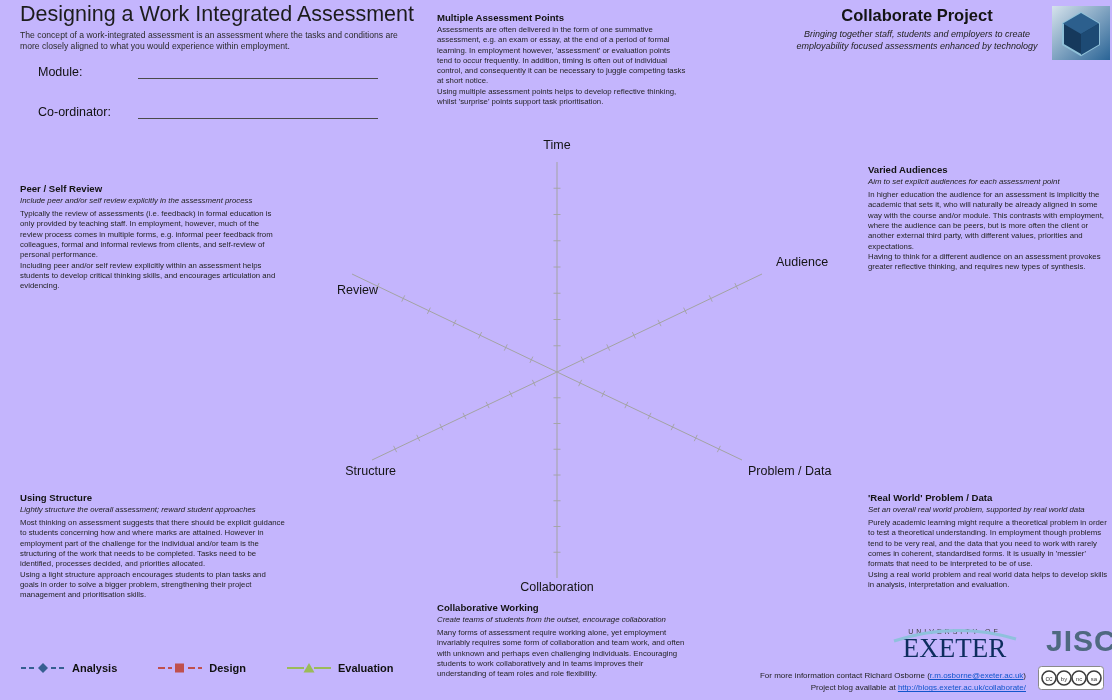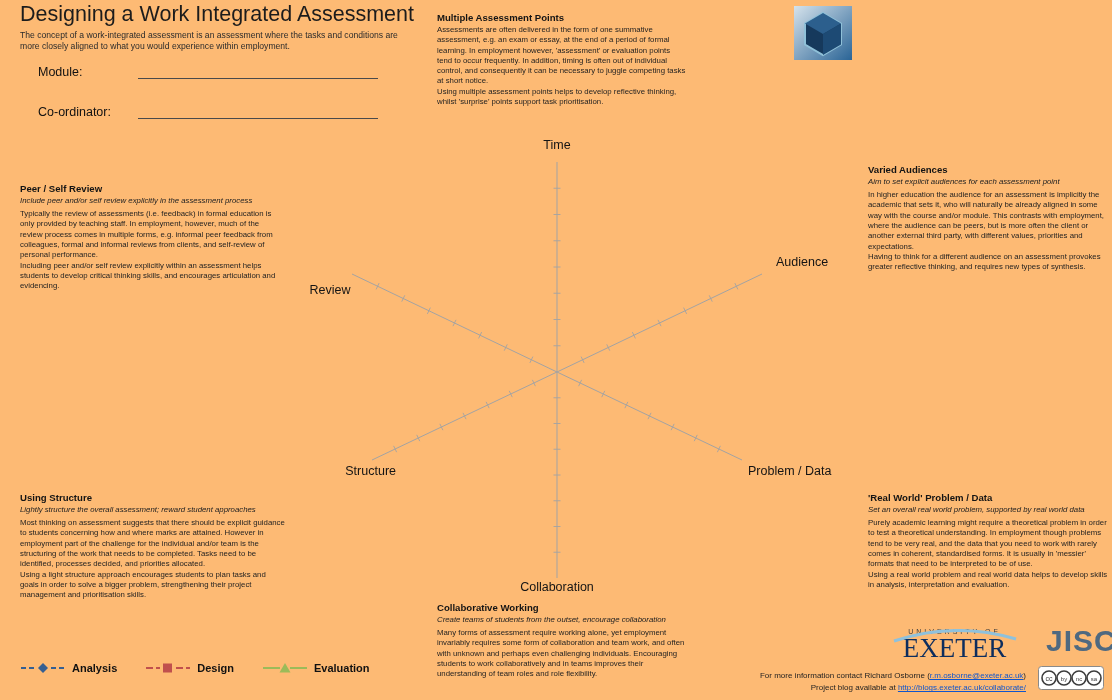--- a/index.html
+++ b/index.html
@@ -1,19 +1,19 @@
 <!DOCTYPE html>
 <html><head>
 <meta charset="utf-8">
 <style>
   * { box-sizing: border-box; margin: 0; padding: 0; }
   html,body { background:#e8e8e8; }
   #page {
     position: relative; width: 1112px; height: 700px;
-    background: #fdba74; overflow: hidden;
+    background: #c4b5fd; overflow: hidden;
     font-family: "Liberation Sans", sans-serif; color: #1a1a1a;
   }
   
   #page-title { position:absolute; left:20px; top:2px; font-size:21.5px; font-weight:500; color:#1c1c1c; }
   #page-subtitle { position:absolute; left:20px; top:30px; width:382px; font-size:8.6px; line-height:1.3; color:#2b2b2b; }
 
   
   .form { position:absolute; left:38px; top:64px; width:340px; }
   .form-row { display:flex; align-items:flex-end; margin-bottom:25px; }
   .form-label { font-size:12.5px; min-width:100px; color:#111; }
@@ -32,21 +32,21 @@
   .block .guideline { font-size:7.8px; font-style:italic; line-height:1.3; margin-bottom:3px; color:#222; }
   .block .body { font-size:7.8px; line-height:1.32; white-space:pre-line; color:#1f1f1f; }
 
   
   #radar-svg { position:absolute; left:0; top:0; z-index:1; pointer-events:none; }
   .spoke { stroke:#a3a3a3; stroke-width:1; }
   .tick  { stroke:#a3a3a3; stroke-width:0.9; }
   .axis-label { position:absolute; z-index:2; font-size:12.5px; color:#141414; }
 
   
-  .legend { position:absolute; left:20px; top:662px; display:flex; align-items:center; gap:28px; z-index:2; }
+  .legend { position:absolute; left:20px; top:662px; display:flex; align-items:center; gap:40px; z-index:2; }
   .legend-item { display:flex; align-items:center; }
   .legend-item span { margin-left:6px; font-size:11px; font-weight:bold; color:#111; }
 
   
   .footer-info { position:absolute; right:86px; top:670px; text-align:right; font-size:8px; line-height:1.55; color:#1f1f1f; z-index:2; }
   .footer-info a { color:#1155cc; text-decoration:underline; cursor:pointer; }
 
   .exeter-logo { position:absolute; left:872px; top:628px; width:165px; text-align:center; z-index:2; }
   .exeter-top { font-size:7px; letter-spacing:3px; color:#3c3c3c; }
   .exeter-word { position:relative; font-family:"Liberation Serif", serif; font-weight:normal; font-size:27px; color:#0d2d5e; line-height:1; }
@@ -118,20 +118,24 @@
       <span class="form-label">Module:</span>
       <div class="field-line"></div>
     </div>
     <div class="form-row">
       <span class="form-label">Co-ordinator:</span>
       <div class="field-line"></div>
     </div>
   </div>
 
   <div class="collab">
+    <div class="collab-text">
+      <div class="collab-title">Collaborate Project</div>
+      <div class="collab-tagline">Bringing together staff, students and employers to create employability focused assessments enhanced by technology</div>
+    </div>
     <div class="collab-logo">
       <svg width="58" height="54" viewBox="0 0 58 54">
         <defs>
           <linearGradient id="hexbg" x1="0" y1="0" x2="1" y2="1">
             <stop offset="0" stop-color="#d6e3ec"></stop>
               <stop offset="1" stop-color="#2a6496"></stop>
           </linearGradient>
         </defs>
         <rect width="58" height="54" fill="url(#hexbg)"></rect>
         <polygon points="29,7 47,17.5 47,38.5 29,49 11,38.5 11,17.5" fill="#16395c" stroke="#8fc0d8" stroke-width="2"></polygon>
@@ -179,21 +183,21 @@
     <h3>Collaborative Working</h3>
     <p class="guideline">Create teams of students from the outset, encourage collaboration</p>
     <p class="body">Many forms of assessment require working alone, yet employment invariably requires some form of collaboration and team work, and often with unknown and perhaps even challenging individuals. Encouraging students to work collaboratively and in teams improves their understanding of team roles and role flexibility.</p>
   </div>
 
   <div class="axis-label" style="left:507px; top:138px; width:100px; text-align:center;">Time</div>
   <div class="axis-label" style="left:776px; top:255px;">Audience</div>
   <div class="axis-label" style="left:748px; top:464px;">Problem / Data</div>
   <div class="axis-label" style="left:497px; top:580px; width:120px; text-align:center;">Collaboration</div>
   <div class="axis-label" style="left:300px; top:464px; width:96px; text-align:right;">Structure</div>
-  <div class="axis-label" style="left:282px; top:283px; width:96px; text-align:center;">Review</div>
+  <div class="axis-label" style="left:282px; top:283px; width:96px; text-align:right;">Review</div>
 
   <div class="legend">
     <div class="legend-item" style="color: rgb(54, 95, 145);">
       <svg width="46" height="12">
         <line x1="1" y1="6" x2="15" y2="6" stroke="currentColor" stroke-width="2" stroke-dasharray="5,3"></line>
         <polygon points="23,1 28,6 23,11 18,6" fill="currentColor"></polygon>
         <line x1="31" y1="6" x2="45" y2="6" stroke="currentColor" stroke-width="2" stroke-dasharray="5,3"></line>
       </svg>
       <span>Analysis</span>
     </div>

